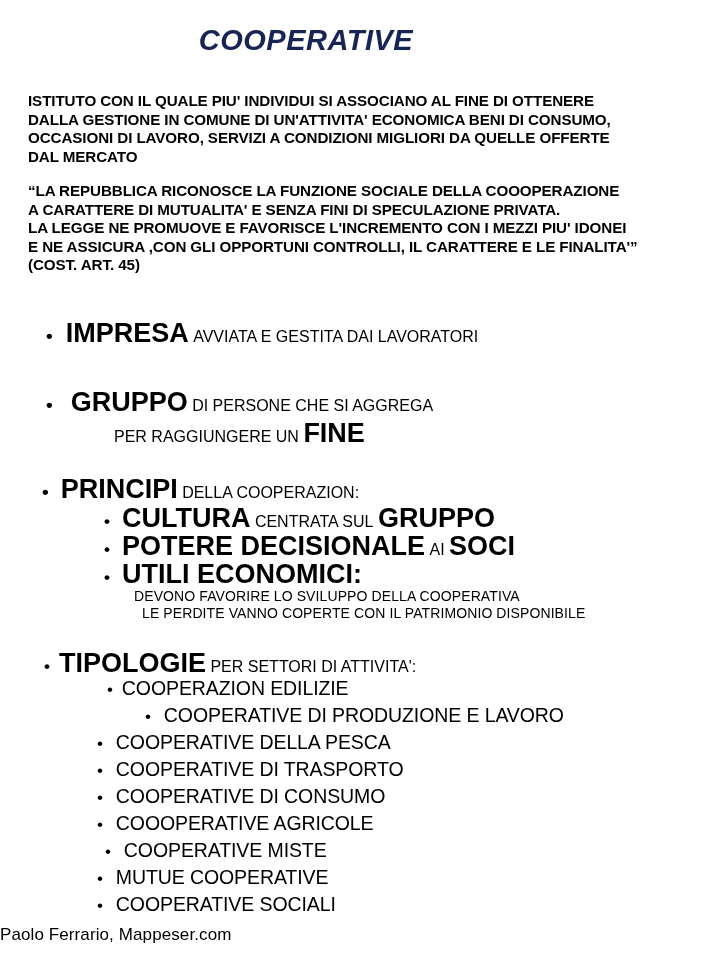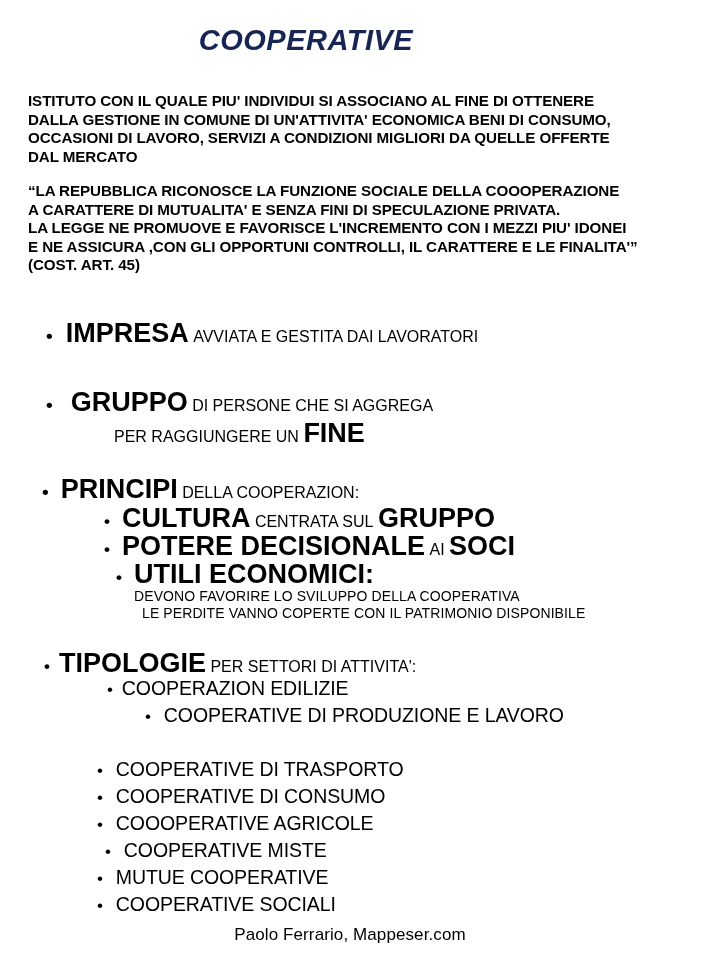--- a/index.html
+++ b/index.html
@@ -88,21 +88,21 @@
   #blk-principi { top: 474px; left: 42px; }
   #blk-principi .bullet { font-size: 19px; margin-right: 12px; }
 
   .sub {
     position: absolute;
     white-space: nowrap;
     font-weight: bold;
   }
   #sub-cultura  { top: 503px; left: 104px; text-align: right; }
   #sub-potere   { top: 531px; left: 104px; }
-  #sub-utili    { top: 559px; left: 116px; }
+  #sub-utili    { top: 559px; left: 104px; }
   .sub .bullet  { font-size: 17px; margin-right: 12px; }
 
   .detail {
     position: absolute;
     font-size: 14px;
     font-weight: normal;
     white-space: nowrap;
     letter-spacing: 0.1px;
   }
   #det-1 { top: 588px; left: 134px; }
@@ -132,21 +132,21 @@
   #ti-7 { top: 866px; left: 97px; }
   #ti-8 { top: 893px; left: 97px; }
   .type-item.ind .bullet { margin-right: 13px; }
 
   
   .footer {
     position: absolute;
     top: 925px;
     left: 0;
     width: 700px;
-    text-align: center;
+    text-align: left;
     font-size: 17px;
     font-weight: normal;
     letter-spacing: 0.1px;
   }
 </style>
 </head>
 <body>
 
 <div class="page">
 
@@ -200,20 +200,23 @@
   <div class="blk" id="blk-tipologie">
     <span class="bullet">•</span><span class="big">TIPOLOGIE</span> <span class="mid">PER SETTORI DI ATTIVITA':</span>
   </div>
 
   <div class="type-item" id="ti-0">
     <span class="bullet">•</span><span>COOPERAZION EDILIZIE</span>
   </div>
   <div class="type-item ind" id="ti-1">
     <span class="bullet">•</span><span>COOPERATIVE DI PRODUZIONE E LAVORO</span>
   </div>
+  <div class="type-item ind" id="ti-2">
+    <span class="bullet">•</span><span>COOPERATIVE DELLA PESCA</span>
+  </div>
   <div class="type-item ind" id="ti-3">
     <span class="bullet">•</span><span>COOPERATIVE DI TRASPORTO</span>
   </div>
   <div class="type-item ind" id="ti-4">
     <span class="bullet">•</span><span>COOPERATIVE DI CONSUMO</span>
   </div>
   <div class="type-item ind" id="ti-5">
     <span class="bullet">•</span><span>COOOPERATIVE AGRICOLE</span>
   </div>
   <div class="type-item ind" id="ti-6">

